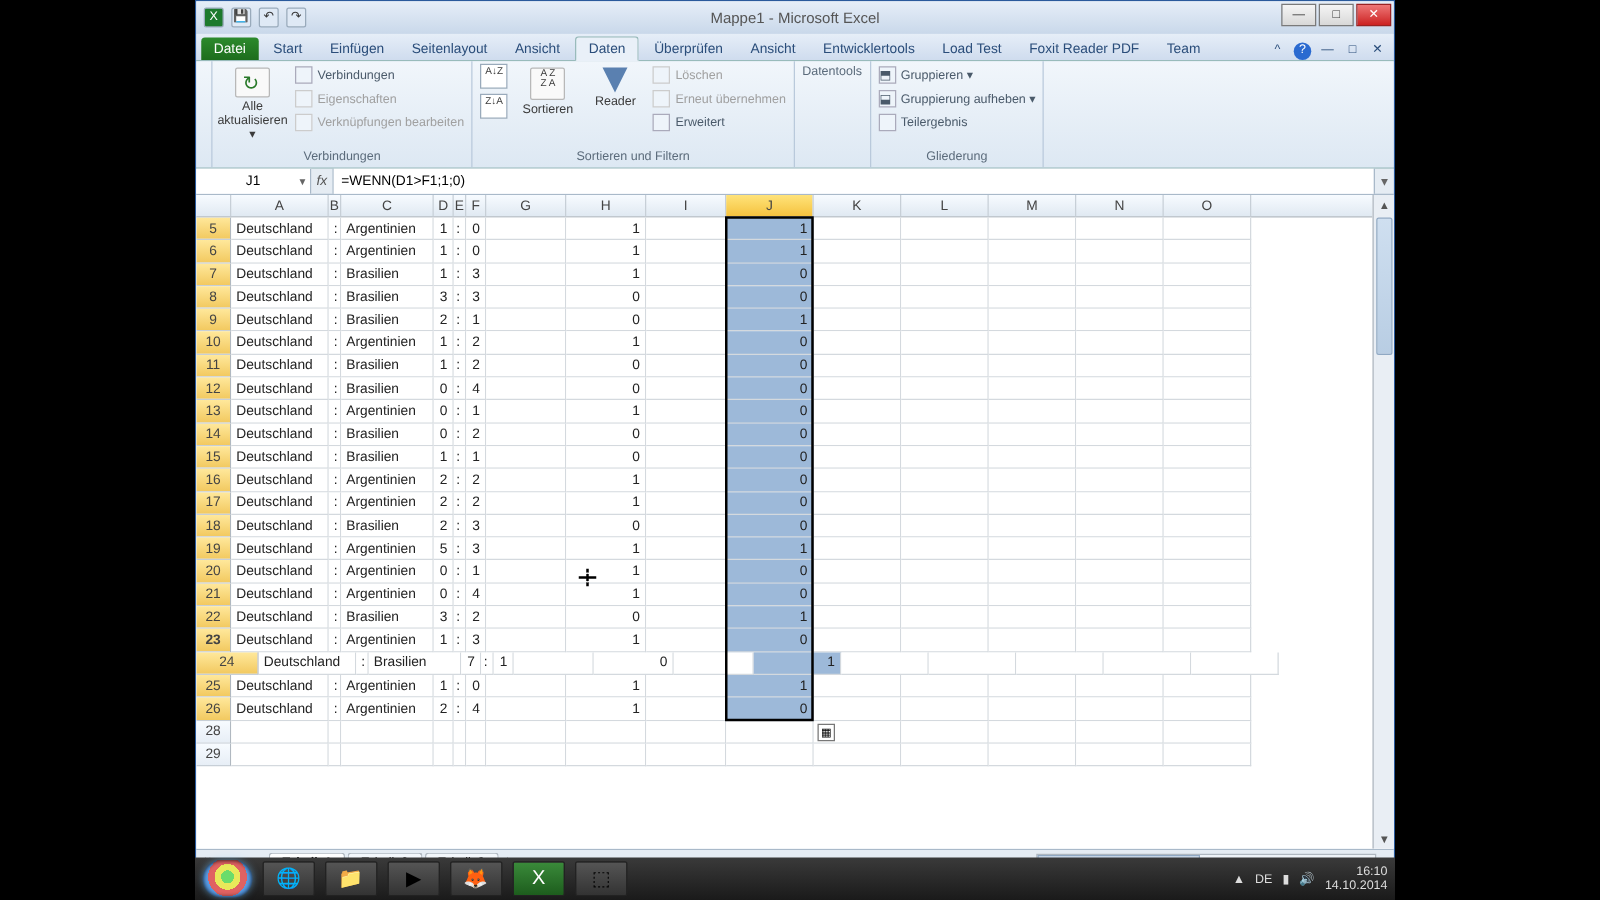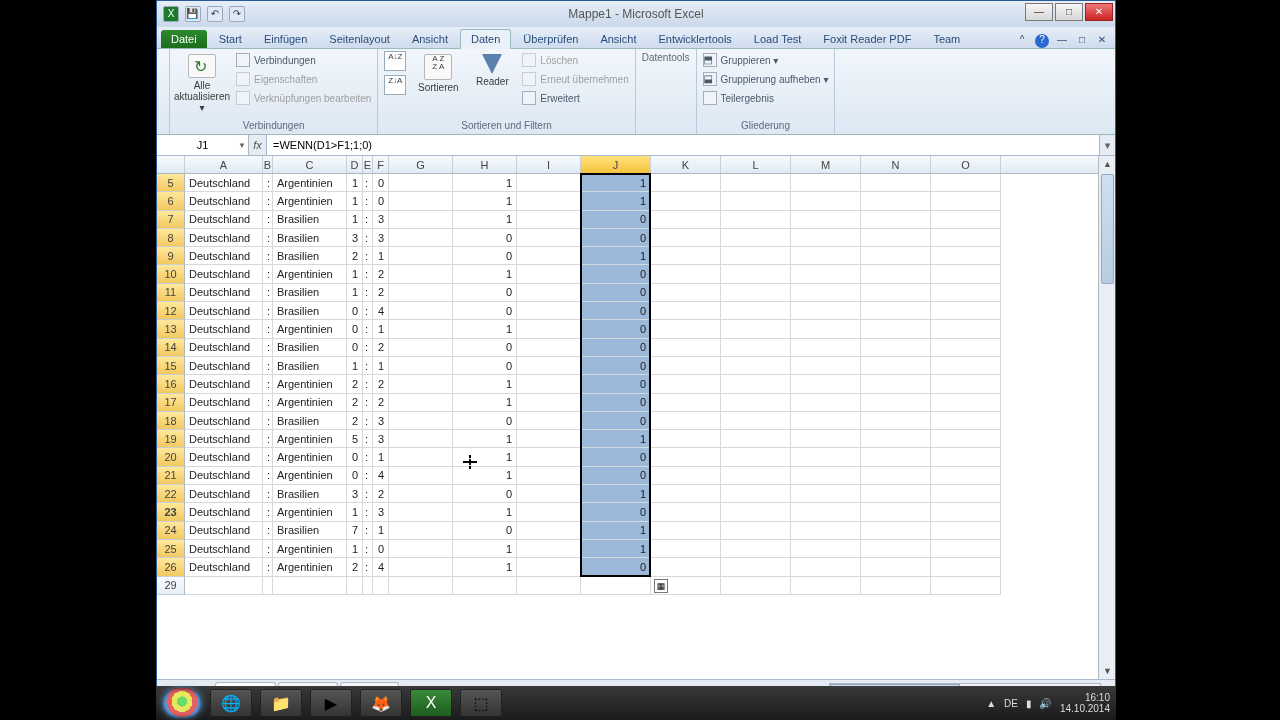--- a/index.html
+++ b/index.html
@@ -573,21 +573,21 @@
             <div class="cell right" style="width: 64px;">1</div>
             <div class="cell" style="width: 64px;"></div>
             <div class="cell selcol right" style="width: 70px;">0</div>
             <div class="cell" style="width: 70px;"></div>
             <div class="cell" style="width: 70px;"></div>
             <div class="cell" style="width: 70px;"></div>
             <div class="cell" style="width: 70px;"></div>
             <div class="cell" style="width: 70px;"></div>
           </div>
           <div class="row">
-            <div class="cell rowhead hl" style="width: 28px;">24</div>
+            <div class="cell rowhead hl" style="width: 50px;">24</div>
             <div class="cell" style="width: 78px;">Deutschland</div>
             <div class="cell" style="width: 10px;">:</div>
             <div class="cell" style="width: 74px;">Brasilien</div>
             <div class="cell right" style="width: 16px;">7</div>
             <div class="cell right" style="width: 10px;">:</div>
             <div class="cell right" style="width: 16px;">1</div>
             <div class="cell" style="width: 64px;"></div>
             <div class="cell right" style="width: 64px;">0</div>
             <div class="cell" style="width: 64px;"></div>
             <div class="cell selcol right" style="width: 70px;">1</div>
@@ -620,20 +620,38 @@
             <div class="cell" style="width: 78px;">Deutschland</div>
             <div class="cell" style="width: 10px;">:</div>
             <div class="cell" style="width: 74px;">Argentinien</div>
             <div class="cell right" style="width: 16px;">2</div>
             <div class="cell right" style="width: 10px;">:</div>
             <div class="cell right" style="width: 16px;">4</div>
             <div class="cell" style="width: 64px;"></div>
             <div class="cell right" style="width: 64px;">1</div>
             <div class="cell" style="width: 64px;"></div>
             <div class="cell selcol right" style="width: 70px;">0</div>
+            <div class="cell" style="width: 70px;"></div>
+            <div class="cell" style="width: 70px;"></div>
+            <div class="cell" style="width: 70px;"></div>
+            <div class="cell" style="width: 70px;"></div>
+            <div class="cell" style="width: 70px;"></div>
+          </div>
+          <div class="row">
+            <div class="cell rowhead" style="width: 28px;">28</div>
+            <div class="cell" style="width: 78px;"></div>
+            <div class="cell" style="width: 10px;"></div>
+            <div class="cell" style="width: 74px;"></div>
+            <div class="cell right" style="width: 16px;"></div>
+            <div class="cell right" style="width: 10px;"></div>
+            <div class="cell right" style="width: 16px;"></div>
+            <div class="cell" style="width: 64px;"></div>
+            <div class="cell right" style="width: 64px;"></div>
+            <div class="cell" style="width: 64px;"></div>
+            <div class="cell right" style="width: 70px;"></div>
             <div class="cell" style="width: 70px;"></div>
             <div class="cell" style="width: 70px;"></div>
             <div class="cell" style="width: 70px;"></div>
             <div class="cell" style="width: 70px;"></div>
             <div class="cell" style="width: 70px;"></div>
           </div>
           <div class="row">
             <div class="cell rowhead" style="width: 28px;">29</div>
             <div class="cell" style="width: 78px;"></div>
             <div class="cell" style="width: 10px;"></div>

